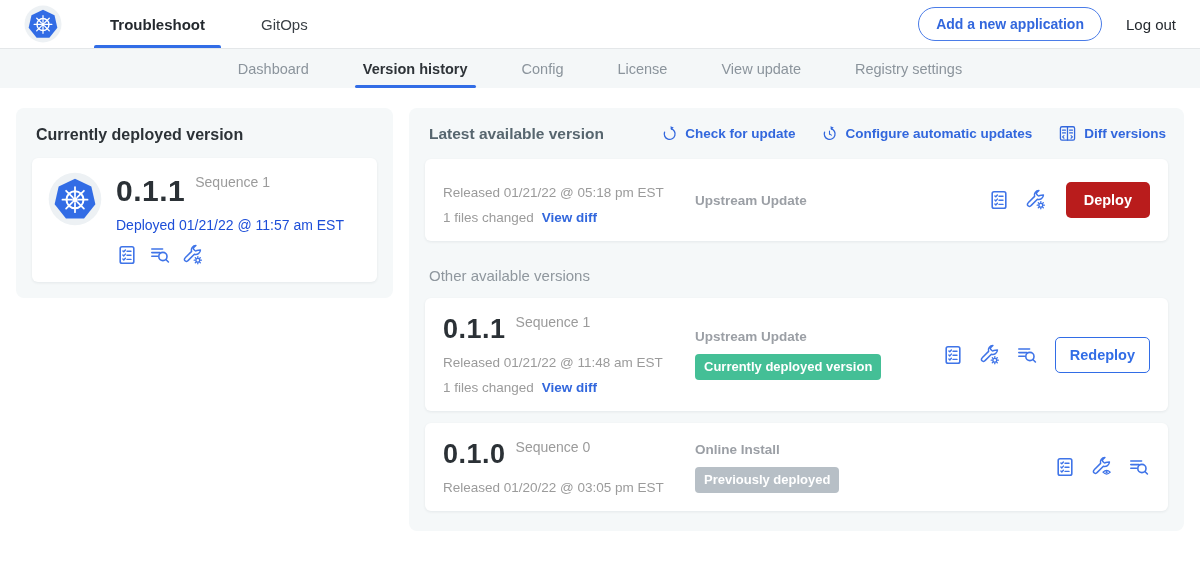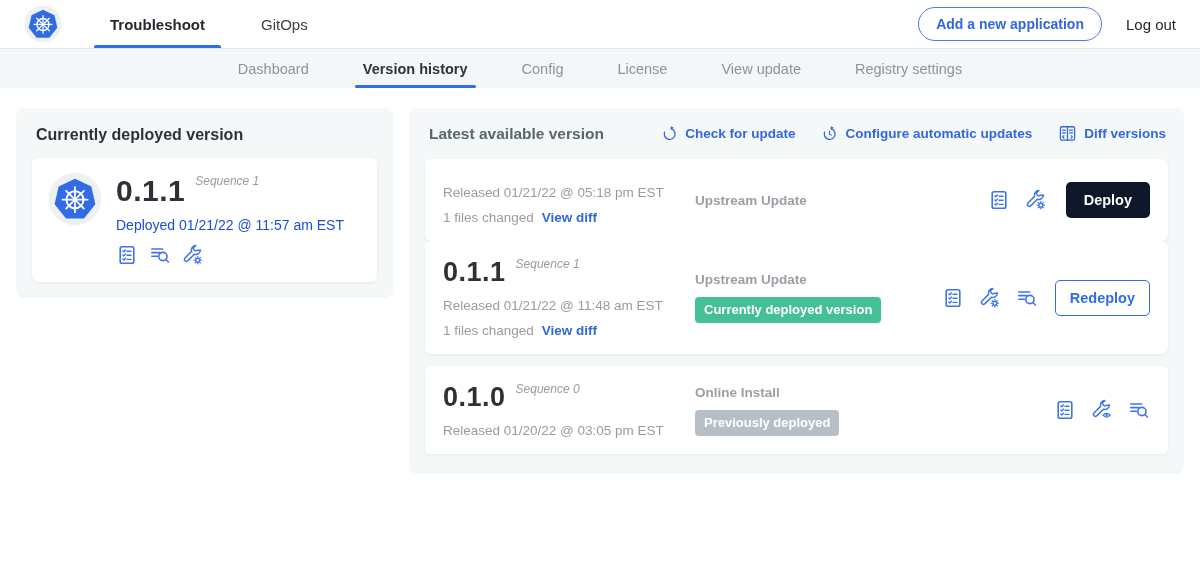--- a/index.html
+++ b/index.html
@@ -89,21 +89,21 @@
     background: #fff;
     border-radius: 6px;
     padding: 14px 16px 16px;
     box-shadow: 0 1px 3px rgba(40,50,60,.08);
     display: flex; gap: 14px;
   }
   .dc-body { padding-top: 2px; }
   .version-line { display: flex; align-items: flex-start; }
   .version-num { font-size: 30px; font-weight: bold; color: #2b3136; letter-spacing: .5px; }
   .version-num.md { font-size: 27px; }
-  .seq { font-size: 12px; color: #9b9b9b; margin-left: 10px; font-style: italic; }
+  .seq { font-size: 14px; color: #9b9b9b; margin-left: 10px; }
   .deployed-date { font-size: 14px; color: #1d4ed8; margin-top: 9px; }
   .icon-row { display: flex; align-items: center; gap: 11px; margin-top: 11px; }
   .icon { width: 22px; height: 22px; color: #3f74e8; cursor: pointer; flex: 0 0 auto; }
   .icon-sm { width: 17px; height: 17px; color: #3267dd; }
 
   
   .right-panel {
     flex: 1;
     background: #f5f8f9;
     border-radius: 8px;
@@ -141,21 +141,21 @@
   .badge.green { background: #44bf96; }
   .badge.gray  { background: #b7bfc6; }
   .vc-right { display: flex; align-items: center; gap: 15px; flex: 0 0 auto; }
   .btn {
     font-family: inherit;
     font-size: 14.5px; font-weight: bold;
     border-radius: 5px;
     cursor: pointer;
     white-space: nowrap;
   }
-  .btn.solid { background: #0f172a; color: #fff; border: none; padding: 10px 18px; margin-left: 4px; }
+  .btn.solid { background: #b91c1c; color: #fff; border: none; padding: 10px 18px; margin-left: 4px; }
   .btn.outline { background: #fff; color: #326de6; border: 1.5px solid #326de6; padding: 9px 14px; margin-left: 2px; }
 
   .row-gap-sm { height: 12px; }
   .svgdefs { position: absolute; width: 0; height: 0; overflow: hidden; }
 </style>
 </head>
 <body>
 
 <svg class="svgdefs" aria-hidden="true">
   <defs>
@@ -343,20 +343,21 @@
         <svg class="icon">
             <use href="#icon-checklist"></use>
           </svg>
         <svg class="icon">
             <use href="#icon-wrench-gear"></use>
           </svg>
         <button class="btn solid">Deploy</button>
       </div>
     </div>
 
+    <div class="other-title">Other available versions</div>
 
     <div class="version-card">
       <div class="vc-left">
         <div class="version-line">
           <span class="version-num md">0.1.1</span>
           <span class="seq">Sequence 1</span>
         </div>
         <div class="released">Released 01/21/22 @ 11:48 am EST</div>
         <div class="files-line">
           <span class="files-changed">1 files changed</span>

